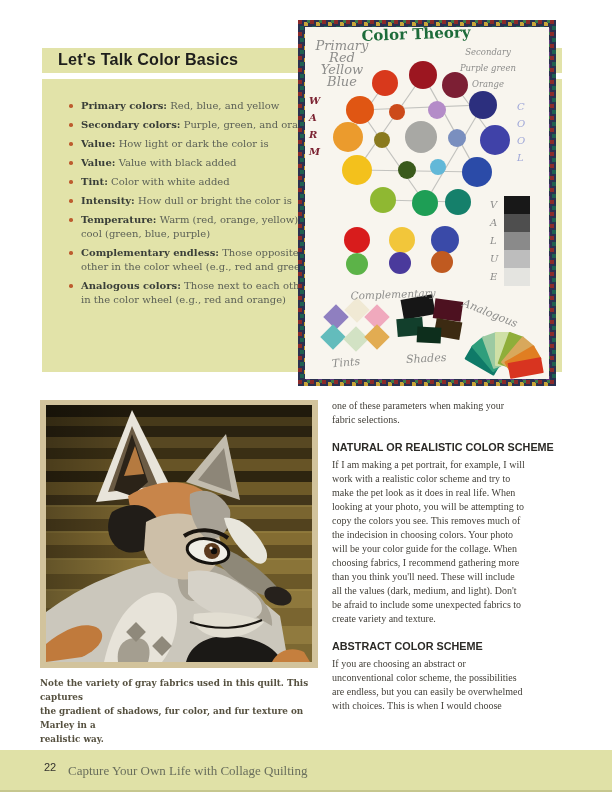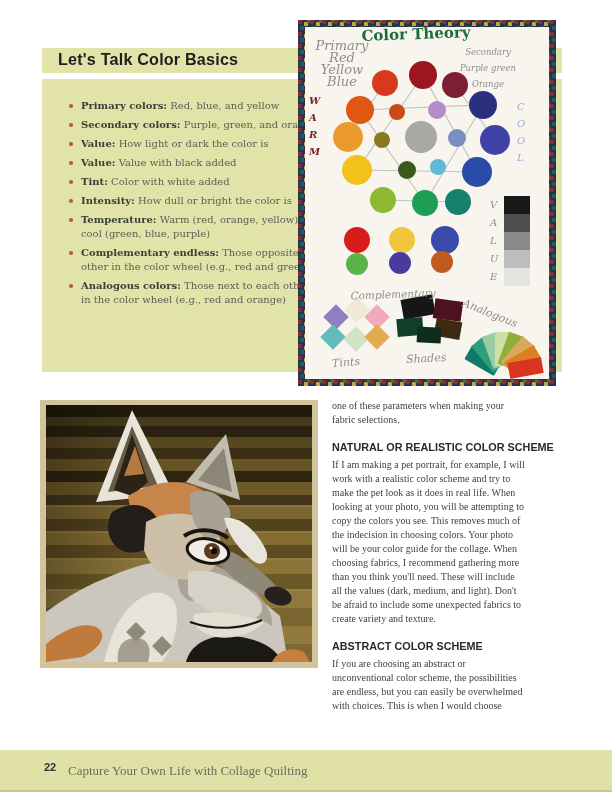--- a/index.html
+++ b/index.html
@@ -49,21 +49,21 @@
   .article{left:332px;top:399px;width:240px;}
   .article p{margin:0 0 12px 0;font-family:"Liberation Serif",serif;font-size:10px;
              line-height:14px;color:#44413a;white-space:pre-line;}
   .article h2{margin:13px 0 4px 0;font-family:"Liberation Sans",sans-serif;font-weight:bold;
              font-size:11.5px;line-height:14px;color:#2b2a26;white-space:nowrap;
              transform:scaleX(.94);transform-origin:left;}
 
   
   .footer-band{left:0;top:750px;width:612px;height:40px;background:#e0e1a7;}
   .footer-edge{left:0;top:790px;width:612px;height:2px;background:#c6c78e;}
-  .pagenum{left:44px;top:761px;font-weight:bold;font-size:11px;color:#33322e;}
+  .pagenum{left:44px;top:761px;font-weight:normal;font-size:11px;color:#33322e;}
   .booktitle{left:68px;top:763px;font-family:"Liberation Serif",serif;font-size:13px;color:#696e5c;}
 </style>
 </head>
 <body>
 
 <div class="page">
 
   <div class="abs heading-band"></div>
   <h1 class="abs page-title">Let's Talk Color Basics</h1>
 
@@ -286,20 +286,23 @@
             <ellipse cx="168" cy="151" rx="21" ry="12" fill="#f0eee6" stroke="#15120e" stroke-width="3" transform="rotate(10 168 151)"></ellipse>
             <circle cx="172" cy="151" r="8" fill="#5c3a1e"></circle>
             <circle cx="174" cy="151" r="3.2" fill="#0e0c0a"></circle>
             <circle cx="171" cy="148" r="1.6" fill="#ffffff"></circle>
           </g>
         </g>
       </g>
     </svg>
   </figure>
 
+  <p class="abs caption">Note the variety of gray fabrics used in this quilt. This captures
+the gradient of shadows, fur color, and fur texture on Marley in a
+realistic way.</p>
 
   <div class="abs article">
     <p>one of these parameters when making your
 fabric selections.</p>
     <h2>NATURAL OR REALISTIC COLOR SCHEME</h2>
     <p>If I am making a pet portrait, for example, I will
 work with a realistic color scheme and try to
 make the pet look as it does in real life. When
 looking at your photo, you will be attempting to
 copy the colors you see. This removes much of

